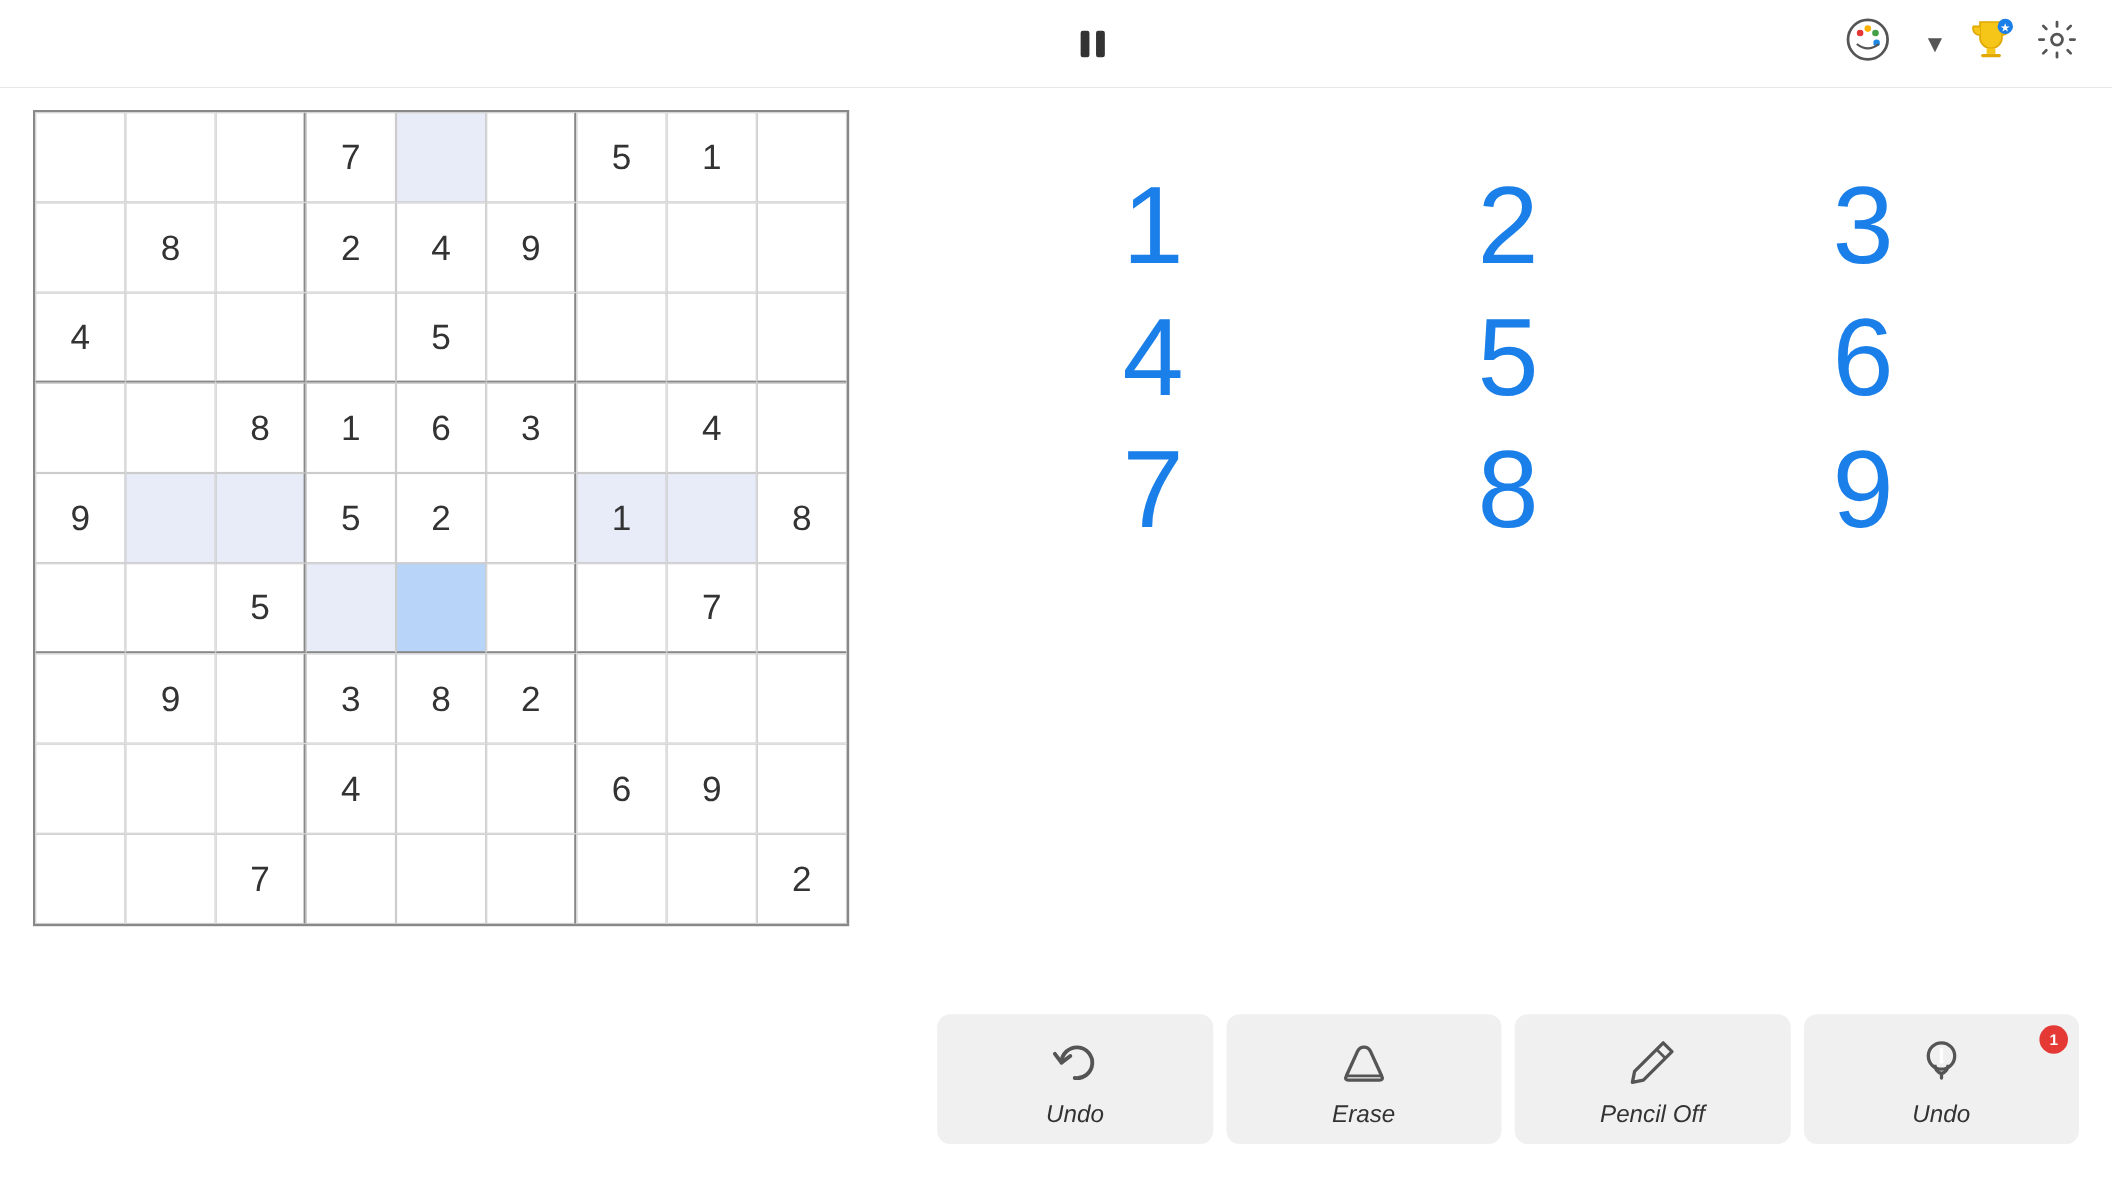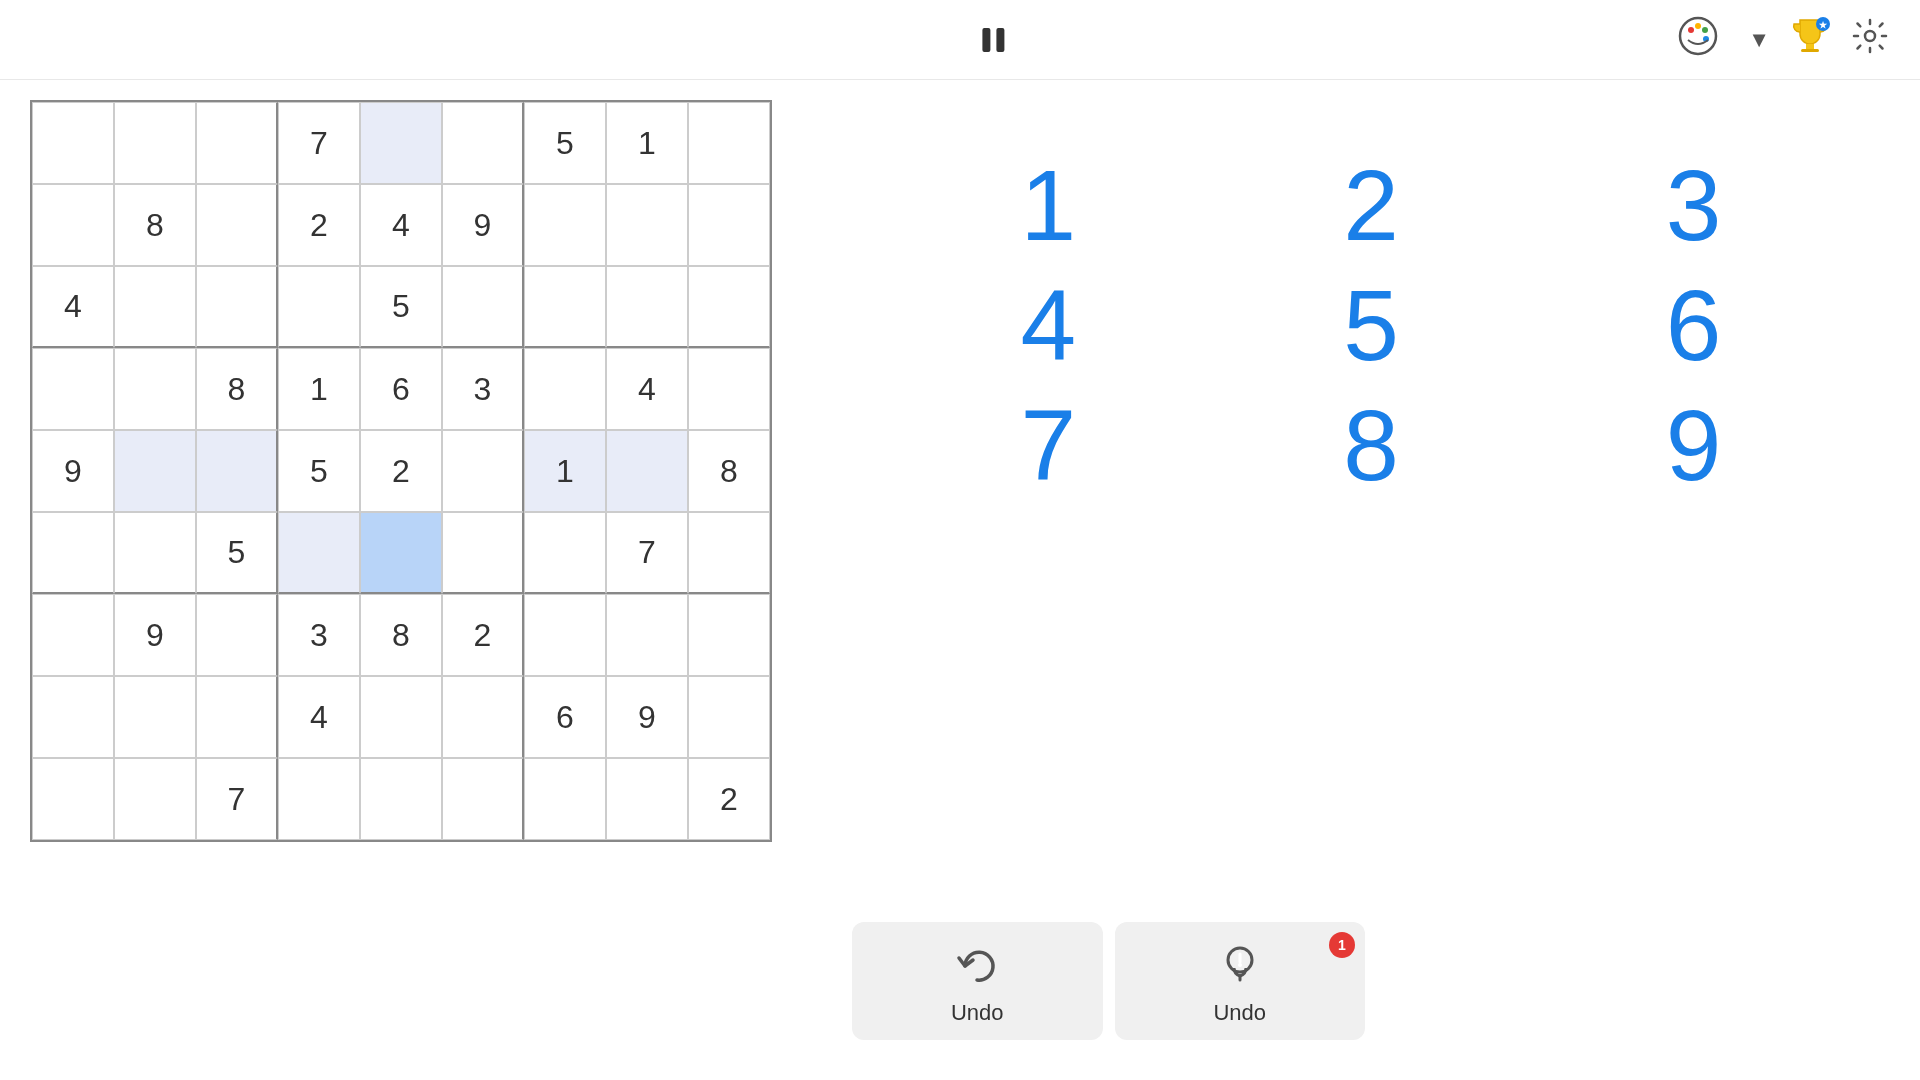--- a/index.html
+++ b/index.html
@@ -185,20 +185,21 @@
       position: relative;
     }
     .action-btn svg {
       width: 52px;
       height: 52px;
     }
     .action-btn-label {
       font-size: 22px;
       color: #333;
       font-weight: 400;
+      font-style: italic;
     }
     .hint-badge {
       position: absolute;
       top: 10px;
       right: 10px;
       background: #e53935;
       color: #fff;
       border-radius: 50%;
       width: 26px;
       height: 26px;
@@ -368,20 +369,34 @@
         <button class="number-btn">9</button>
       </div>
 
     <div class="action-bar">
     <button class="action-btn">
           <svg width="52" height="52" viewBox="0 0 52 52">
       <path d="M14 26 A14 14 0 1 1 26 40" fill="none" stroke="#555" stroke-width="3.5" stroke-linecap="round"></path>
       <polyline points="8,18 14,26 22,20" fill="none" stroke="#555" stroke-width="3.5" stroke-linejoin="round" stroke-linecap="round"></polyline>
     </svg>
           <span class="action-btn-label">Undo</span>
+        </button>
+        <button class="action-btn">
+          <svg width="52" height="52" viewBox="0 0 52 52">
+      <path d="M10 38 L20 16 Q22 12 26 12 Q30 12 32 16 L42 38 Q44 42 40 42 H12 Q8 42 10 38Z" fill="none" stroke="#555" stroke-width="3" stroke-linejoin="round"></path>
+      <line x1="10" y1="38" x2="42" y2="38" stroke="#555" stroke-width="2.5"></line>
+    </svg>
+          <span class="action-btn-label">Erase</span>
+        </button>
+        <button class="action-btn">
+          <svg width="52" height="52" viewBox="0 0 52 52">
+      <path d="M36 8 L44 16 L18 42 L8 44 L10 34 Z" fill="none" stroke="#555" stroke-width="3" stroke-linejoin="round"></path>
+      <line x1="30" y1="14" x2="38" y2="22" stroke="#555" stroke-width="2.5"></line>
+    </svg>
+          <span class="action-btn-label">Pencil Off</span>
         </button>
         <button class="action-btn">
           <svg width="52" height="52" viewBox="0 0 52 52">
       <circle cx="26" cy="20" r="12" fill="none" stroke="#555" stroke-width="3"></circle>
       <path d="M20 28 Q20 34 26 36 Q32 34 32 28" fill="none" stroke="#555" stroke-width="3"></path>
       <line x1="26" y1="36" x2="26" y2="40" stroke="#555" stroke-width="3" stroke-linecap="round"></line>
       <line x1="26" y1="14" x2="26" y2="22" stroke="white" stroke-width="3" stroke-linecap="round"></line>
       <circle cx="26" cy="25" r="2" fill="white"></circle>
     </svg>
           <span class="action-btn-label">Undo</span>

